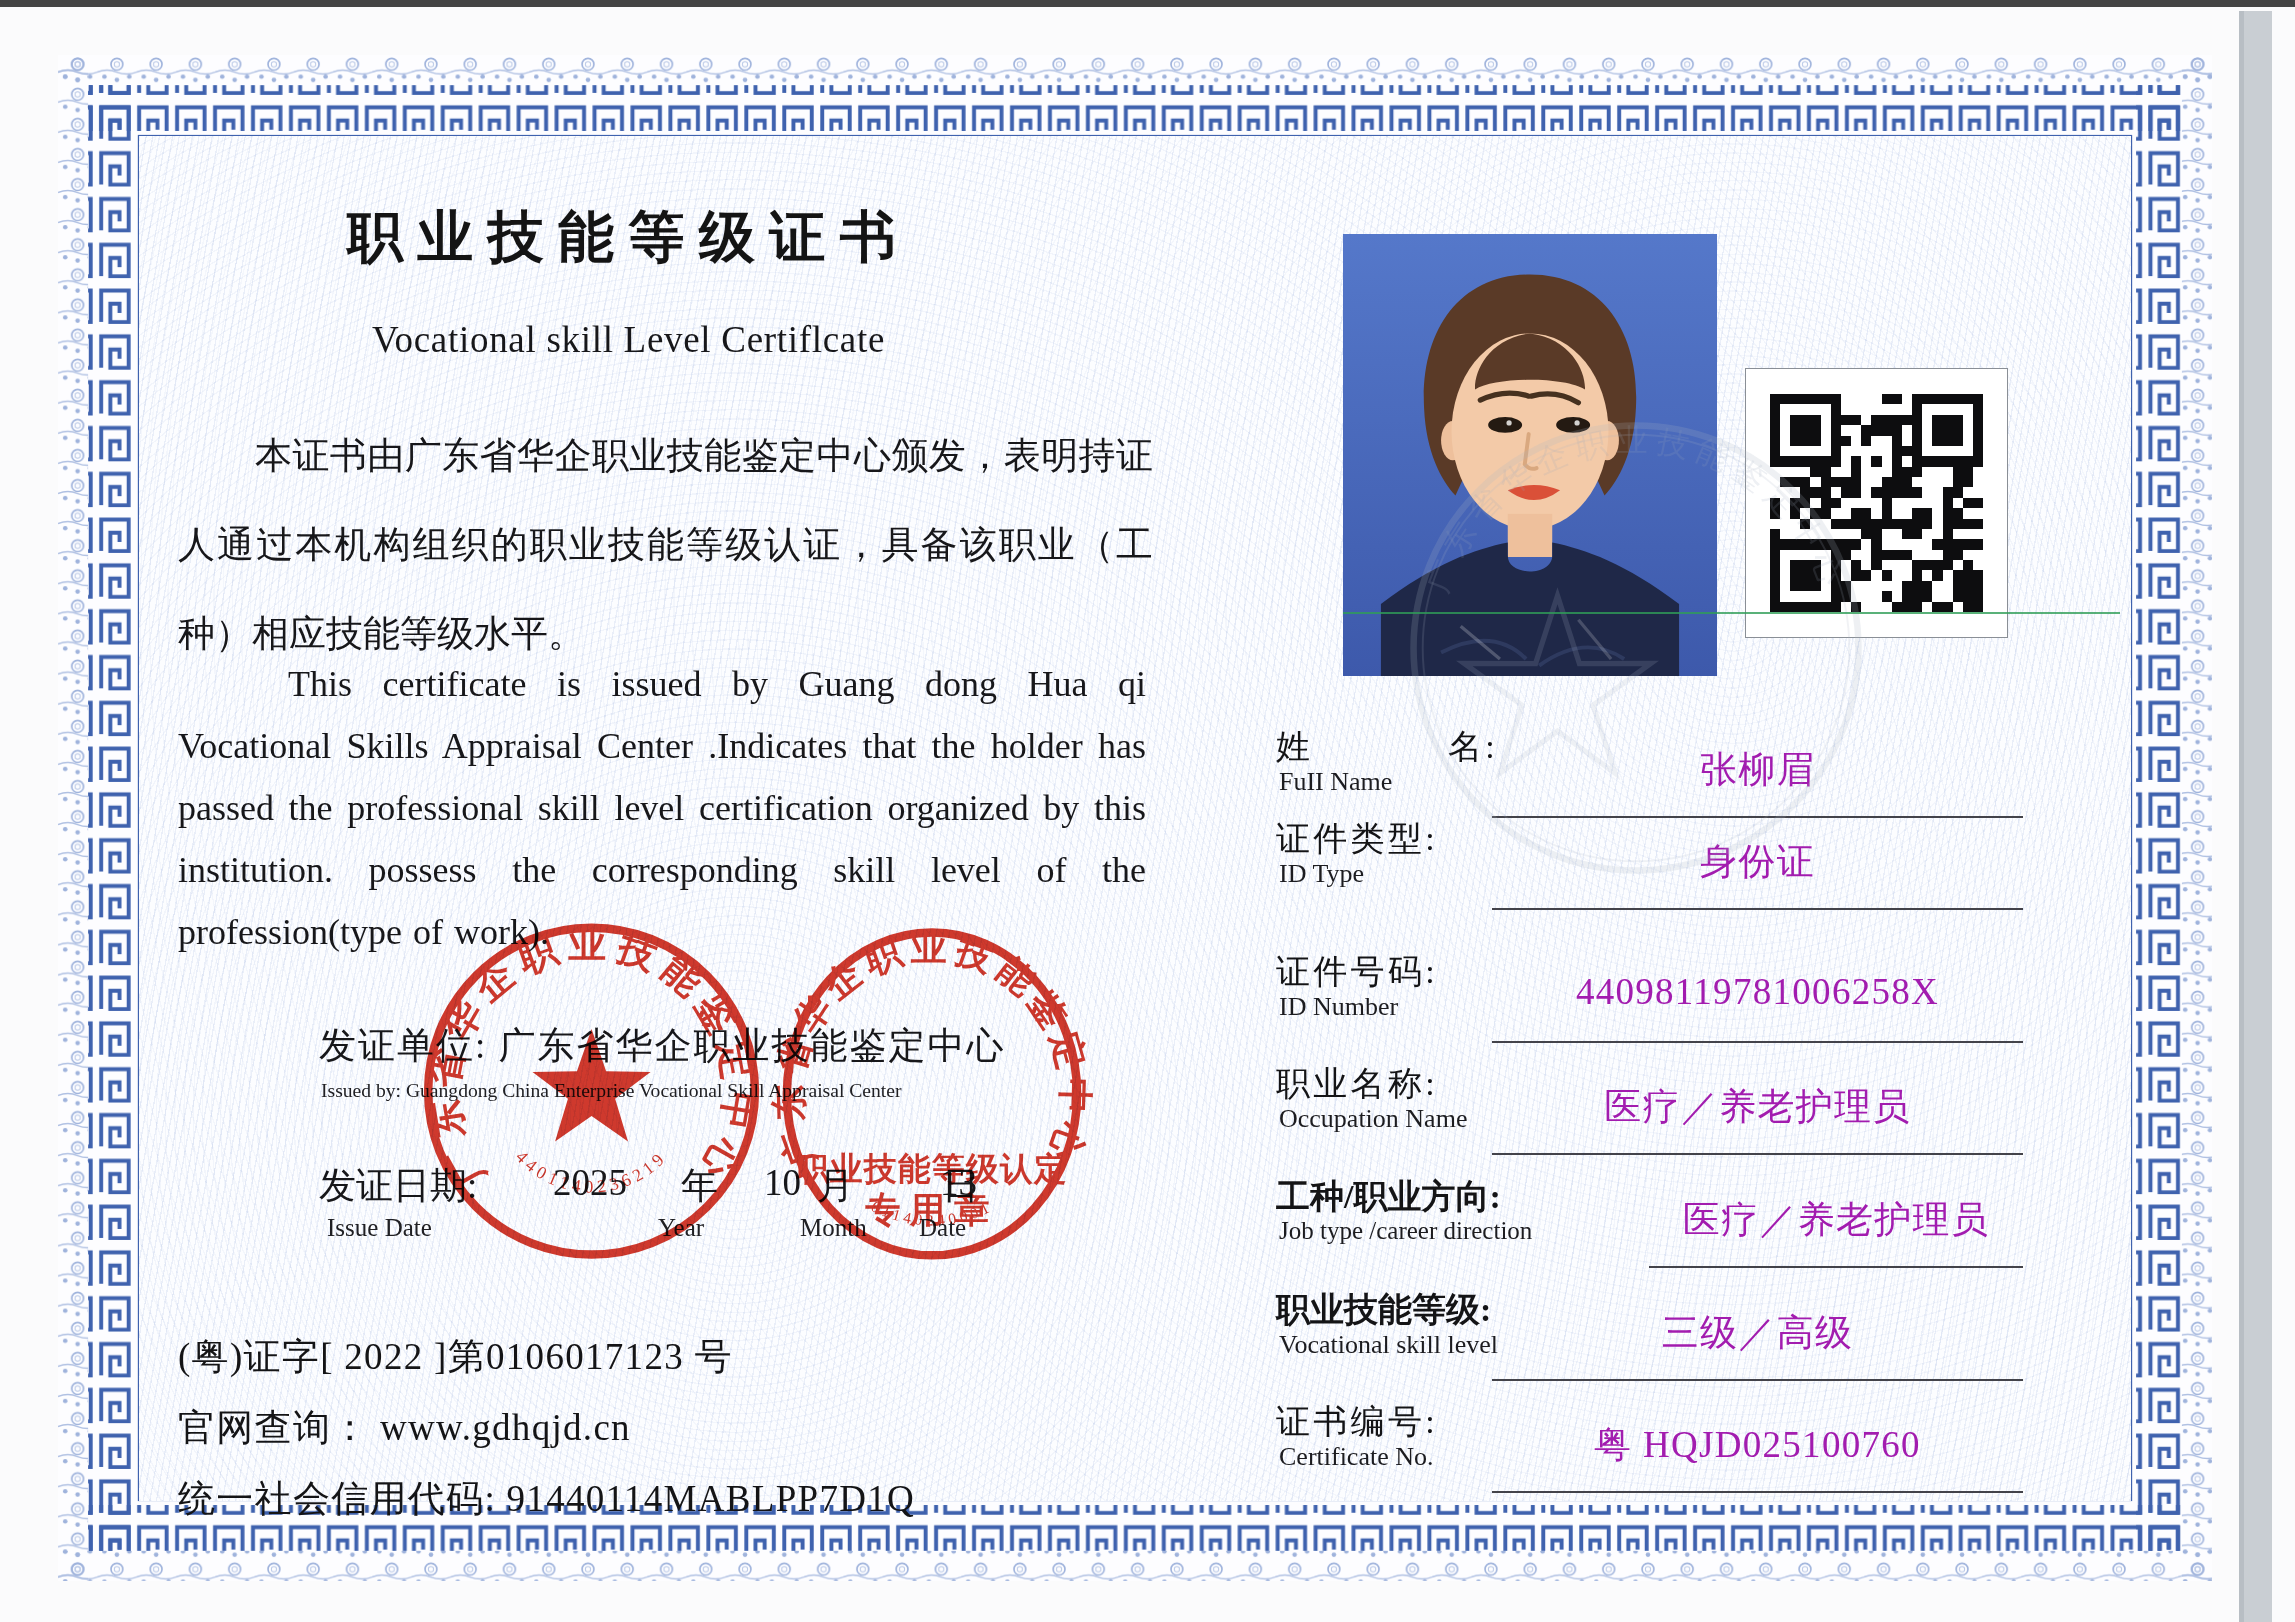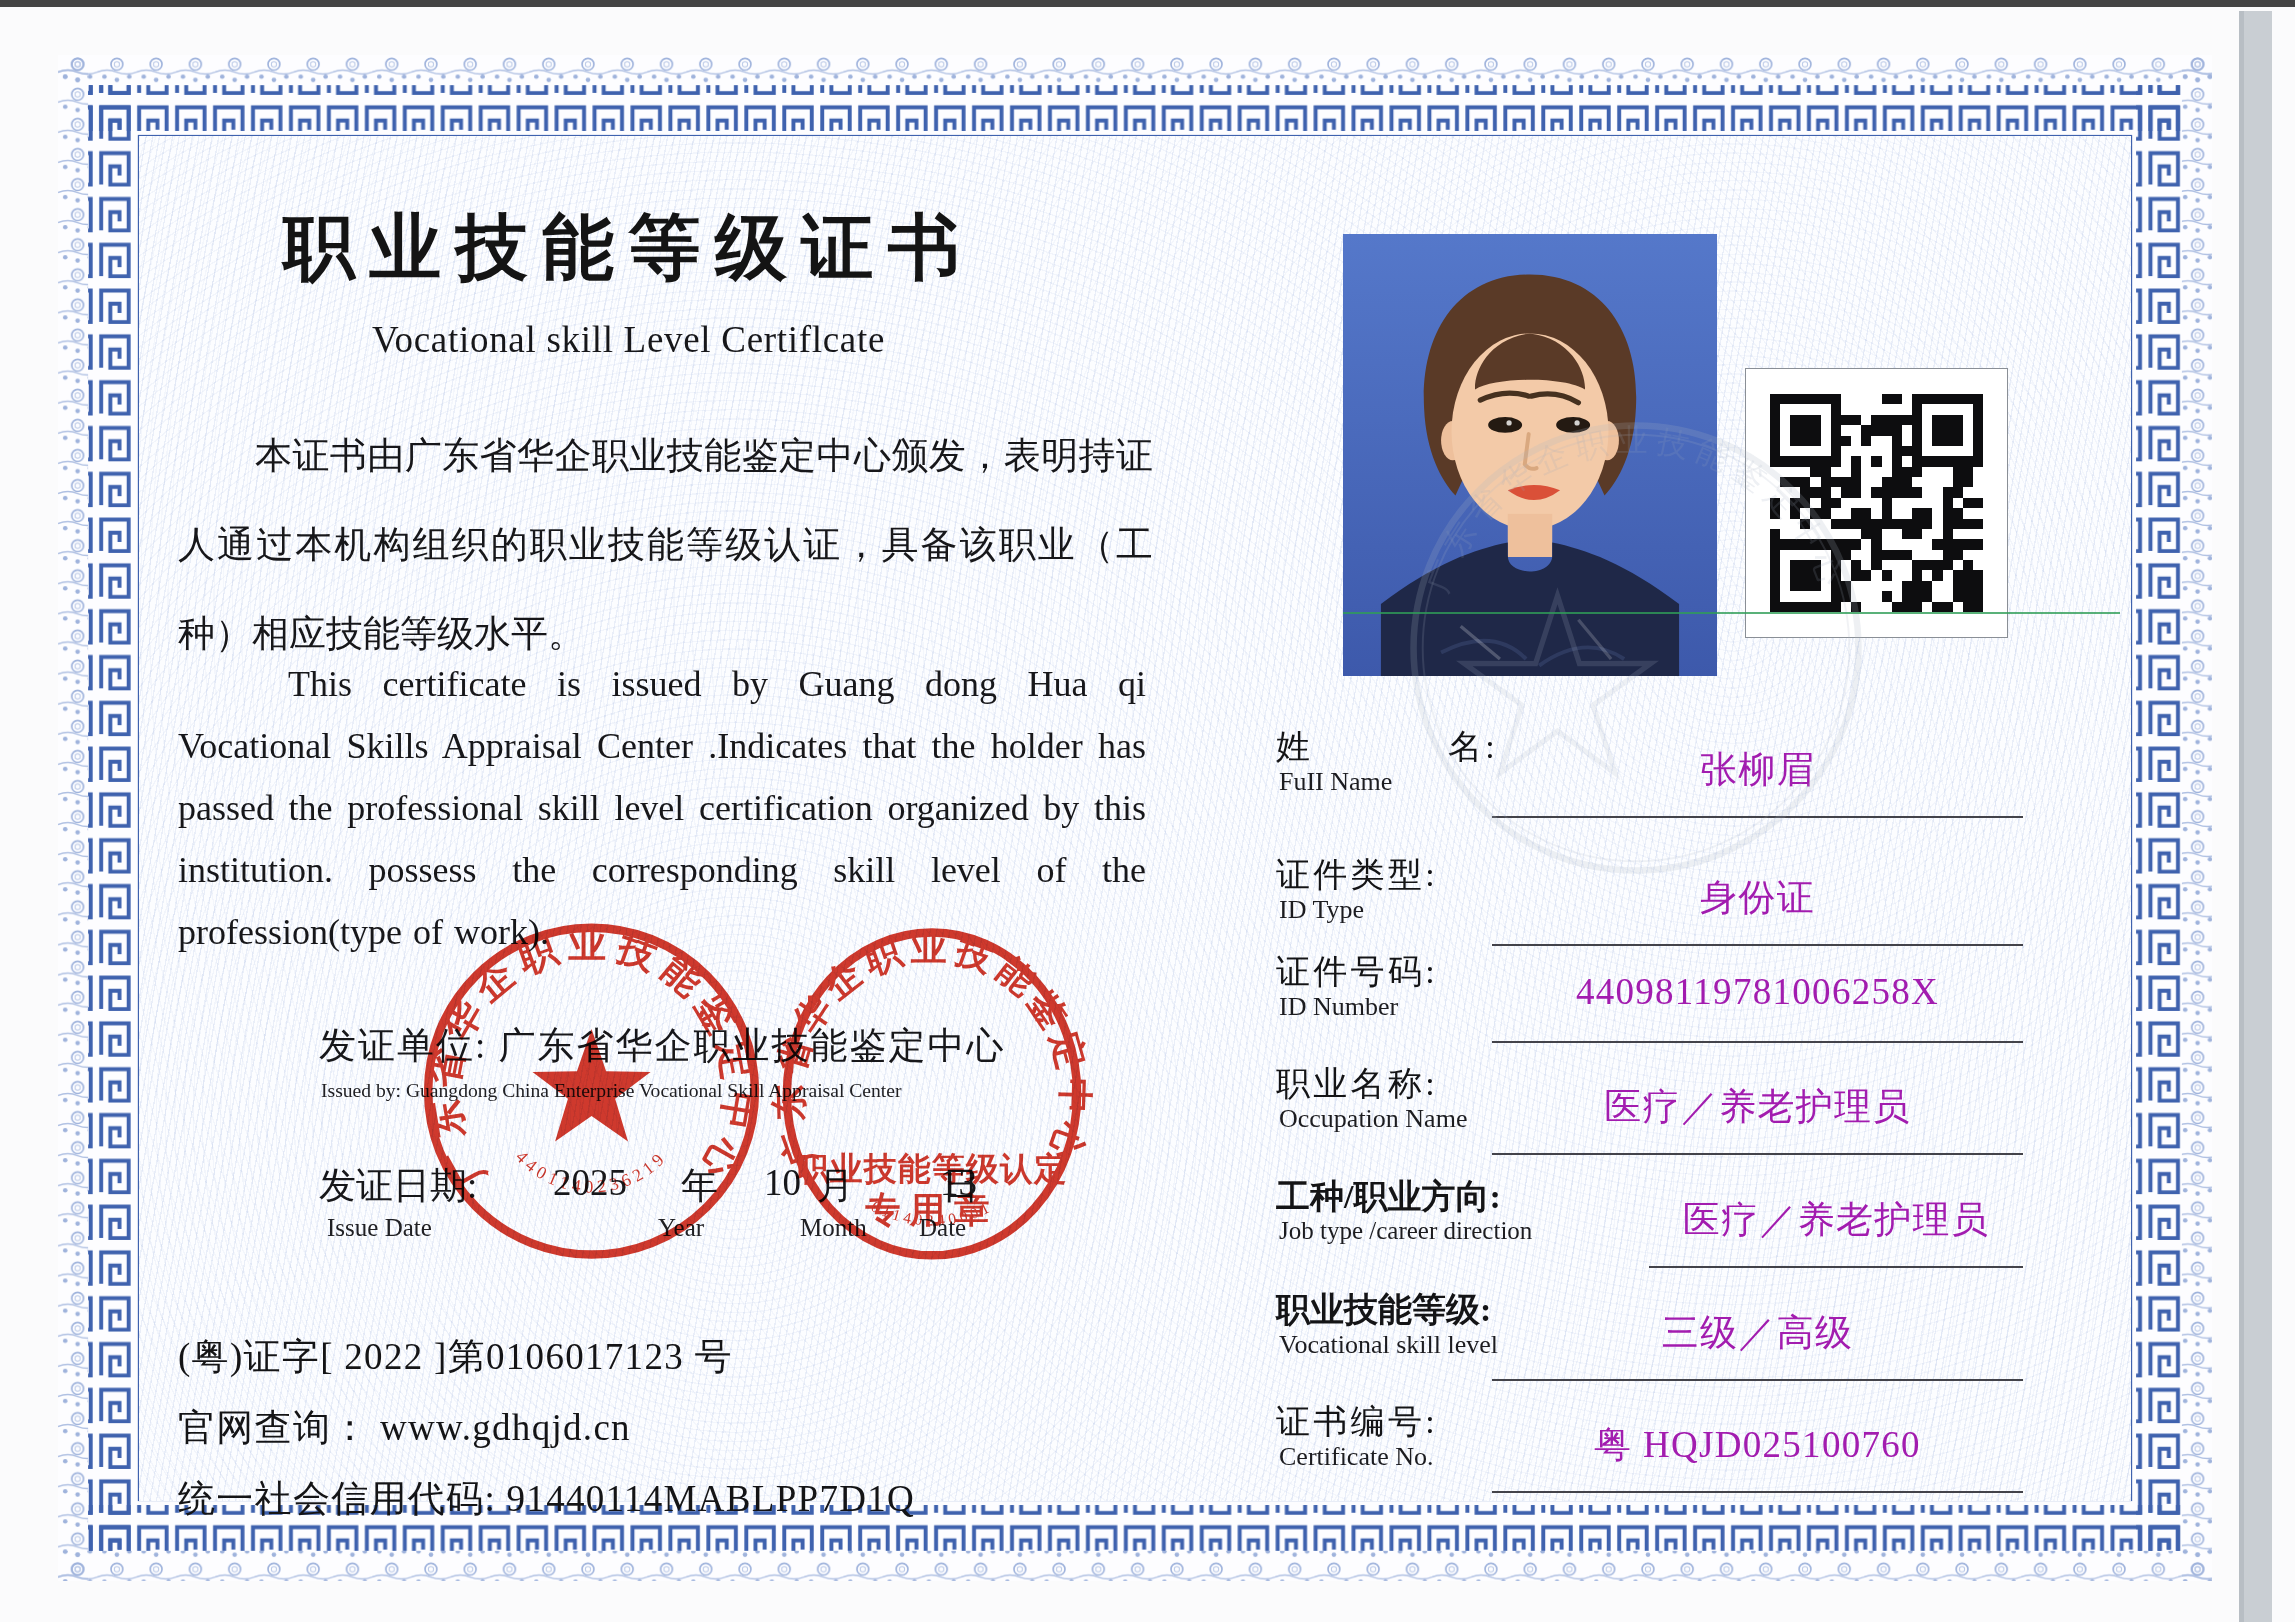--- a/index.html
+++ b/index.html
@@ -16,21 +16,21 @@
   .guilloche{position:absolute;left:139px;top:136px;width:1992px;height:1365px;
     background-color:#fcfdff;
     background-image:
       repeating-linear-gradient(100deg, rgba(110,140,205,.13) 0 1.3px, rgba(255,255,255,0) 1.3px 6.5px),
       repeating-radial-gradient(circle at 30% 72%, rgba(110,140,205,.07) 0 1.3px, rgba(255,255,255,0) 1.3px 9.2px),
       repeating-radial-gradient(circle at 80% 35%, rgba(110,140,205,.06) 0 1.3px, rgba(255,255,255,0) 1.3px 9.2px);}
   .border-frame{position:absolute;left:58px;top:55px;}
 
   
   .title-cn{position:absolute;left:118px;top:200px;width:1021px;text-align:center;
-    font-size:72px;font-weight:bold;letter-spacing:14.4px;color:#141414;margin:0;}
+    font-size:56px;font-weight:bold;letter-spacing:14.4px;color:#141414;margin:0;}
   .title-en{position:absolute;left:118px;top:318px;width:1021px;text-align:center;
     font-size:37px;color:#17171a;letter-spacing:0.7px;}
   .intro-cn{position:absolute;left:178px;top:411px;width:975px;font-size:37px;line-height:89px;
     color:#17171a;text-align:justify;text-indent:77px;margin:0;}
   .intro-en{position:absolute;left:178px;top:653px;width:968px;font-size:36px;line-height:62px;
     color:#17171a;text-align:justify;text-indent:110px;margin:0;word-spacing:2px;}
   .issuer-cn{position:absolute;left:319px;top:1021px;font-size:37px;color:#17171a;letter-spacing:2px;}
   .issuer-en{position:absolute;left:321px;top:1080px;font-size:19.6px;color:#202024;}
   .date-main{position:absolute;font-size:37px;color:#17171a;top:1161px;}
   .date-sub{position:absolute;font-size:25px;color:#202024;top:1214px;}
@@ -596,21 +596,21 @@
   <div id="rows">
       <div class="field-row" style="top: 720px; left: 0px; width: 2295px;">
         <div class="f-cn" style="top: 3.9px;"><span class="justify-label">
             <span>姓</span>
             <span>名:</span>
           </span></div>
         <div class="f-en" style="top: 47px;">FuII Name</div>
         <div class="f-val" style="left: 1492px; width: 531px; top: 25px;">张柳眉</div>
         <div class="f-line" style="left: 1492px; width: 531px; top: 96px;"></div>
       </div>
-      <div class="field-row" style="top: 848px; left: 0px; width: 1927px;">
+      <div class="field-row" style="top: 812px; left: 0px; width: 1927px;">
         <div class="f-cn" style="top: 3.9px;">证件类型:</div>
         <div class="f-en" style="top: 47px;">ID Type</div>
         <div class="f-val" style="left: 1492px; width: 531px; top: 25px;">身份证</div>
         <div class="f-line" style="left: 1492px; width: 531px; top: 96px;"></div>
       </div>
       <div class="field-row" style="top: 945px; left: 0px; width: 2295px;">
         <div class="f-cn" style="top: 3.9px;">证件号码:</div>
         <div class="f-en" style="top: 47px;">ID Number</div>
         <div class="f-val" style="left: 1492px; width: 531px; top: 25px;">44098119781006258X</div>
         <div class="f-line" style="left: 1492px; width: 531px; top: 96px;"></div>

